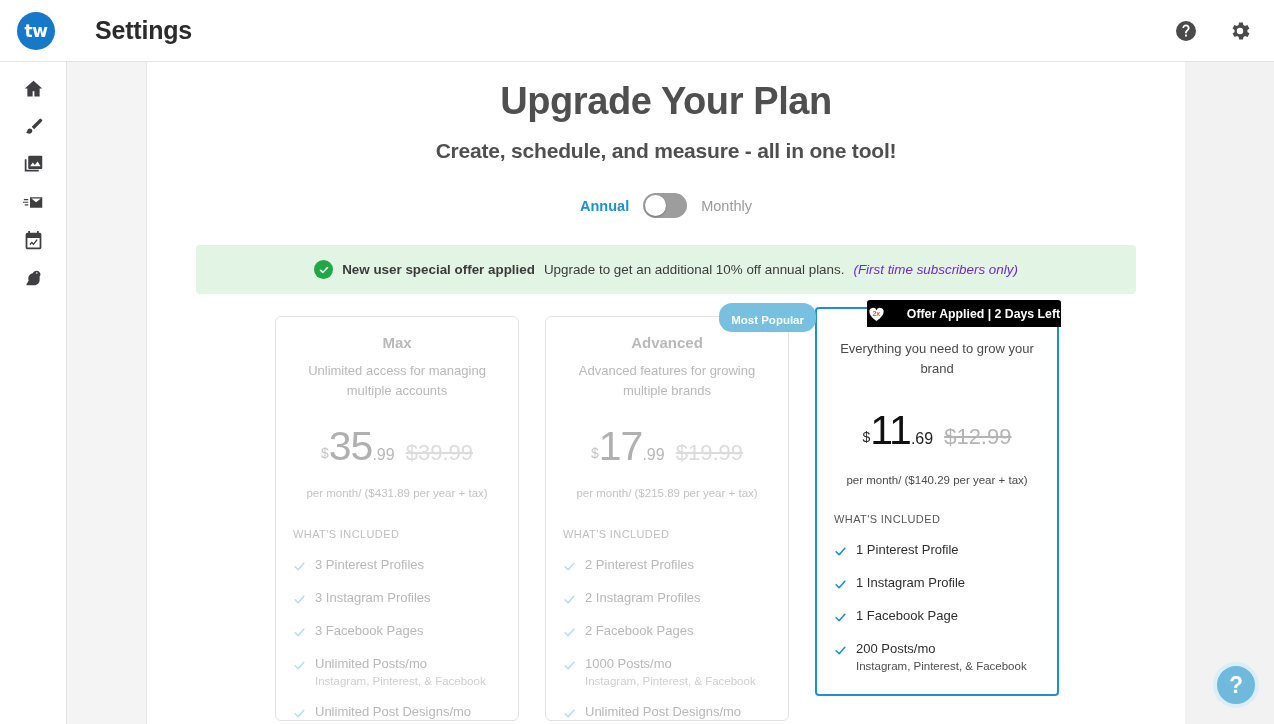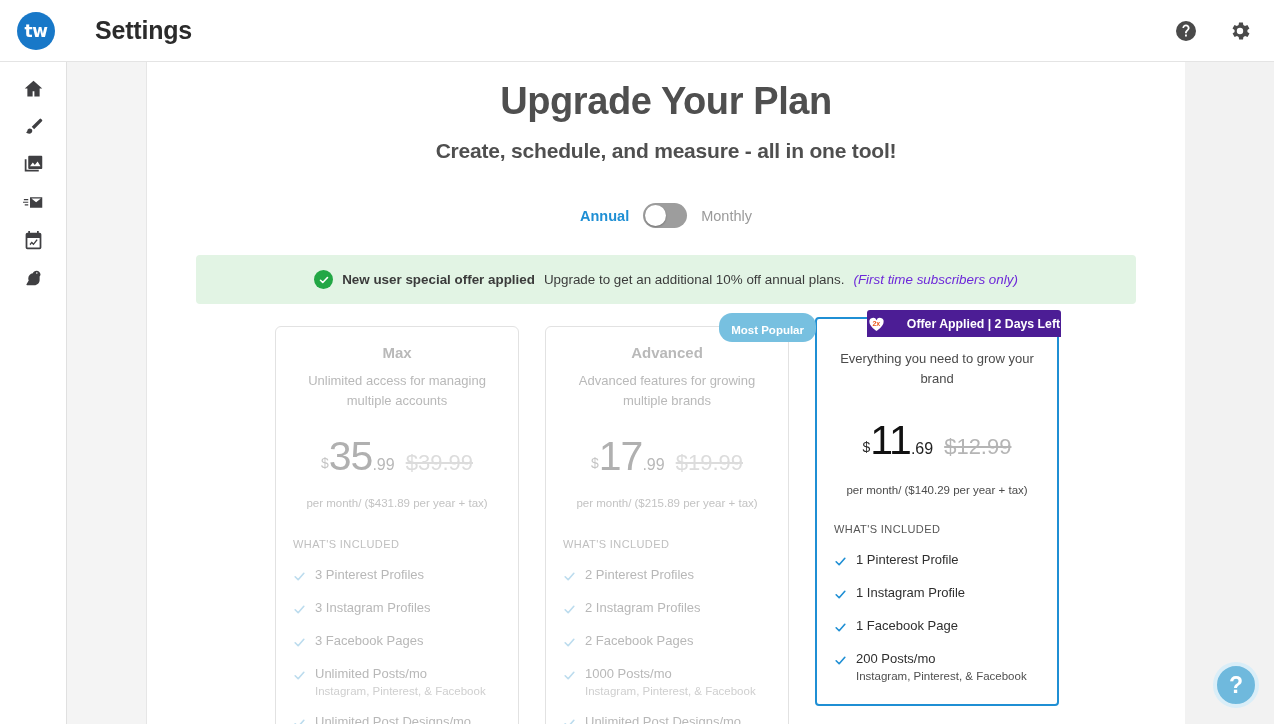--- a/index.html
+++ b/index.html
@@ -90,21 +90,21 @@
   }
   .h2 {
     margin-top: 16px;
     text-align: center;
     font-size: 21px; font-weight: 700; color: #4f4f4f;
     letter-spacing: -0.2px;
   }
 
   
   .toggle-row {
-    margin-top: 40px;
+    margin-top: 30px;
     display: flex; align-items: center; justify-content: center;
     gap: 14px;
   }
   .toggle-label { font-size: 14.5px; color: #9a9a9a; font-weight: 400; }
   .toggle-label.active { color: #1f8fd4; font-weight: 700; }
   .switch {
     width: 44px; height: 25px; border-radius: 13px;
     background: #9d9d9d; position: relative; cursor: pointer;
     flex: none;
   }
@@ -233,21 +233,21 @@
     font-size: 11.5px; font-weight: 700;
     padding: 11px 12px 6px 12px;
     border-radius: 13px;
     white-space: nowrap;
     z-index: 6;
   }
   .badge-offer {
     position: absolute;
     top: -9px; left: 50px; right: -4px;
     height: 27px;
-    background: #4c1d95;
+    background: #000000;
     color: #ffffff;
     font-size: 12.3px; font-weight: 700;
     display: flex; align-items: center; justify-content: center;
     gap: 22px;
     border-radius: 3px 3px 0 0;
     white-space: nowrap;
     z-index: 6;
   }
   .heart-wrap { position: relative; width: 17px; height: 16px; flex: none; }
   .heart-wrap svg { width: 17px; height: 16px; display:block; }

